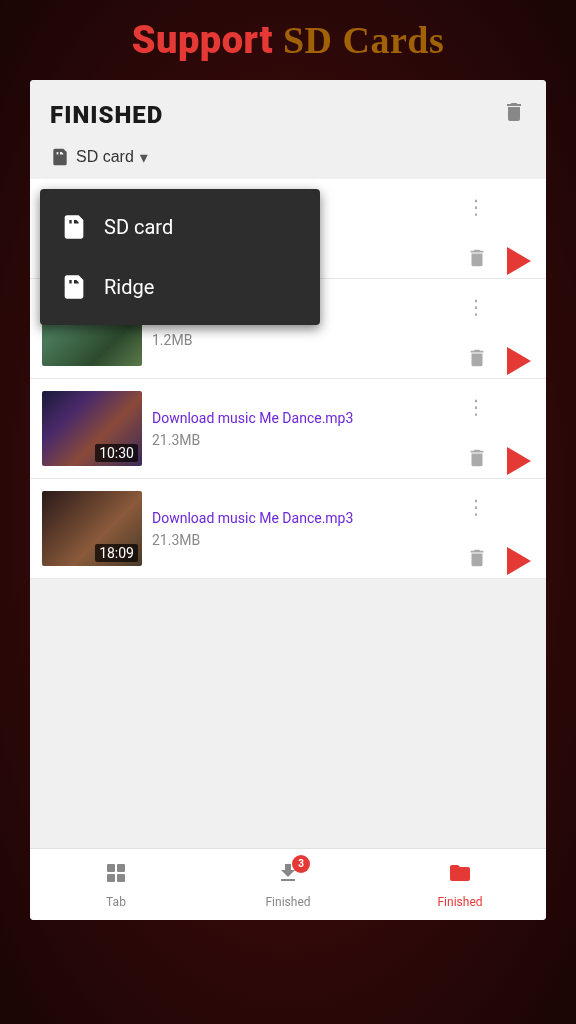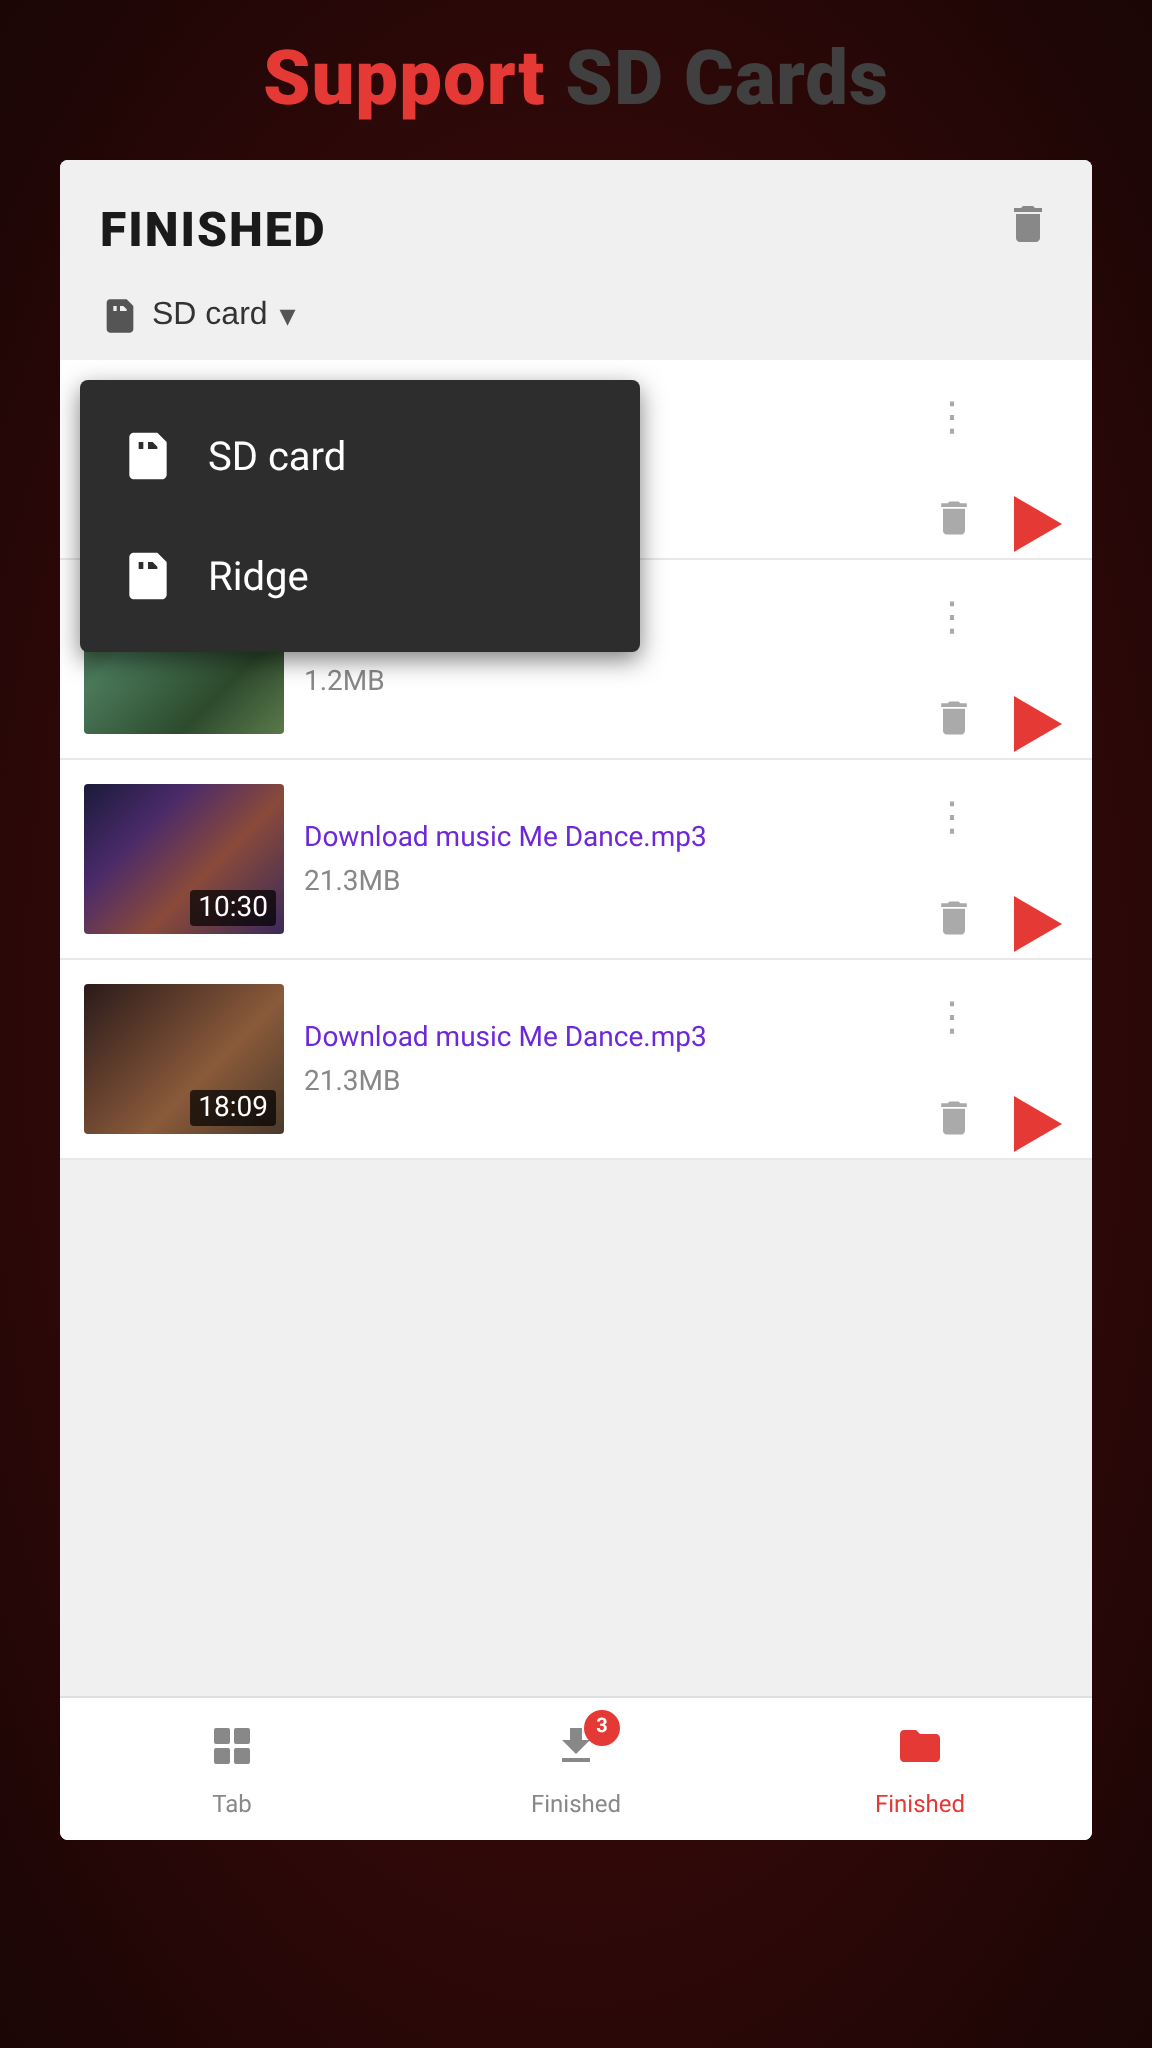--- a/index.html
+++ b/index.html
@@ -271,21 +271,21 @@
     .icon-svg {
       width: 24px;
       height: 24px;
     }
   </style>
 </head>
 <body>
 
 <div class="header">
   <div class="header-title">
-    <span>Support </span><span style="color:#404040;">SD Cards</span>
+    <span>Support </span><span style="color:#a16207;font-family:Liberation Serif, serif;">SD Cards</span>
   </div>
 </div>
 
 <div class="card">
 
   <div class="card-header">
     <div class="card-title">FINISHED</div>
     <div class="delete-all-icon">
       <svg class="icon-svg" viewBox="0 0 24 24" fill="#888">
         <path d="M6 19c0 1.1.9 2 2 2h8c1.1 0 2-.9 2-2V7H6v12zM19 4h-3.5l-1-1h-5l-1 1H5v2h14V4z"></path>

